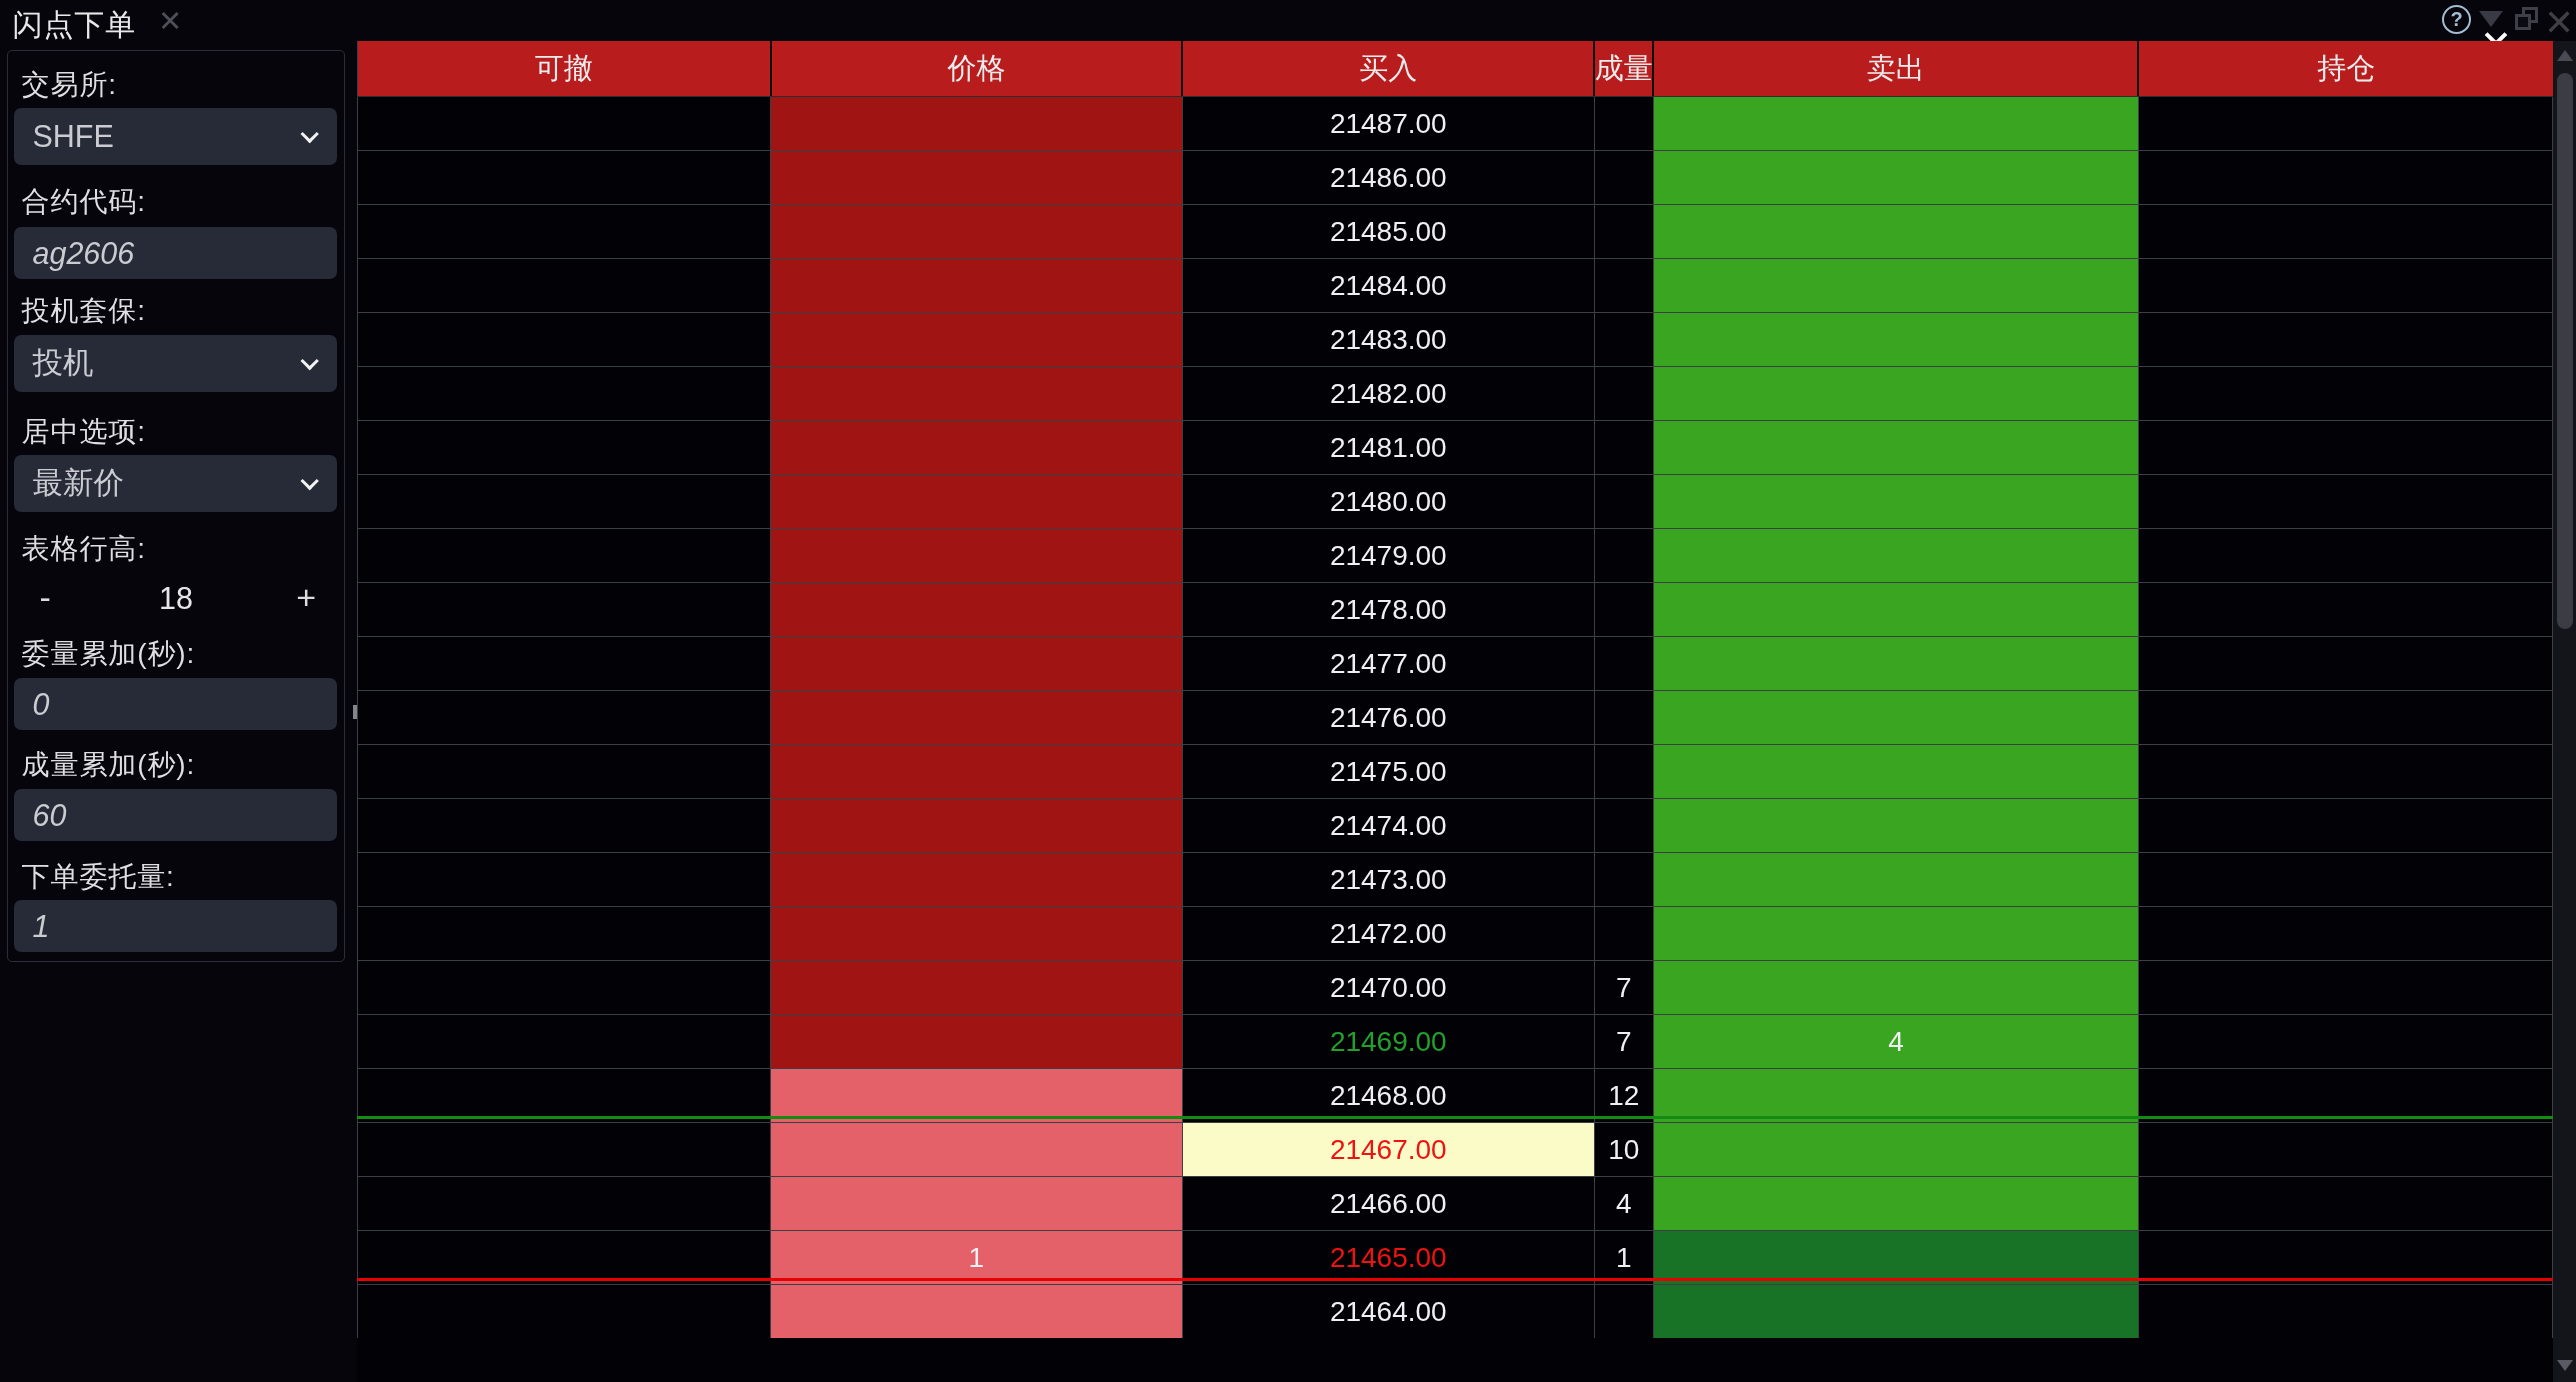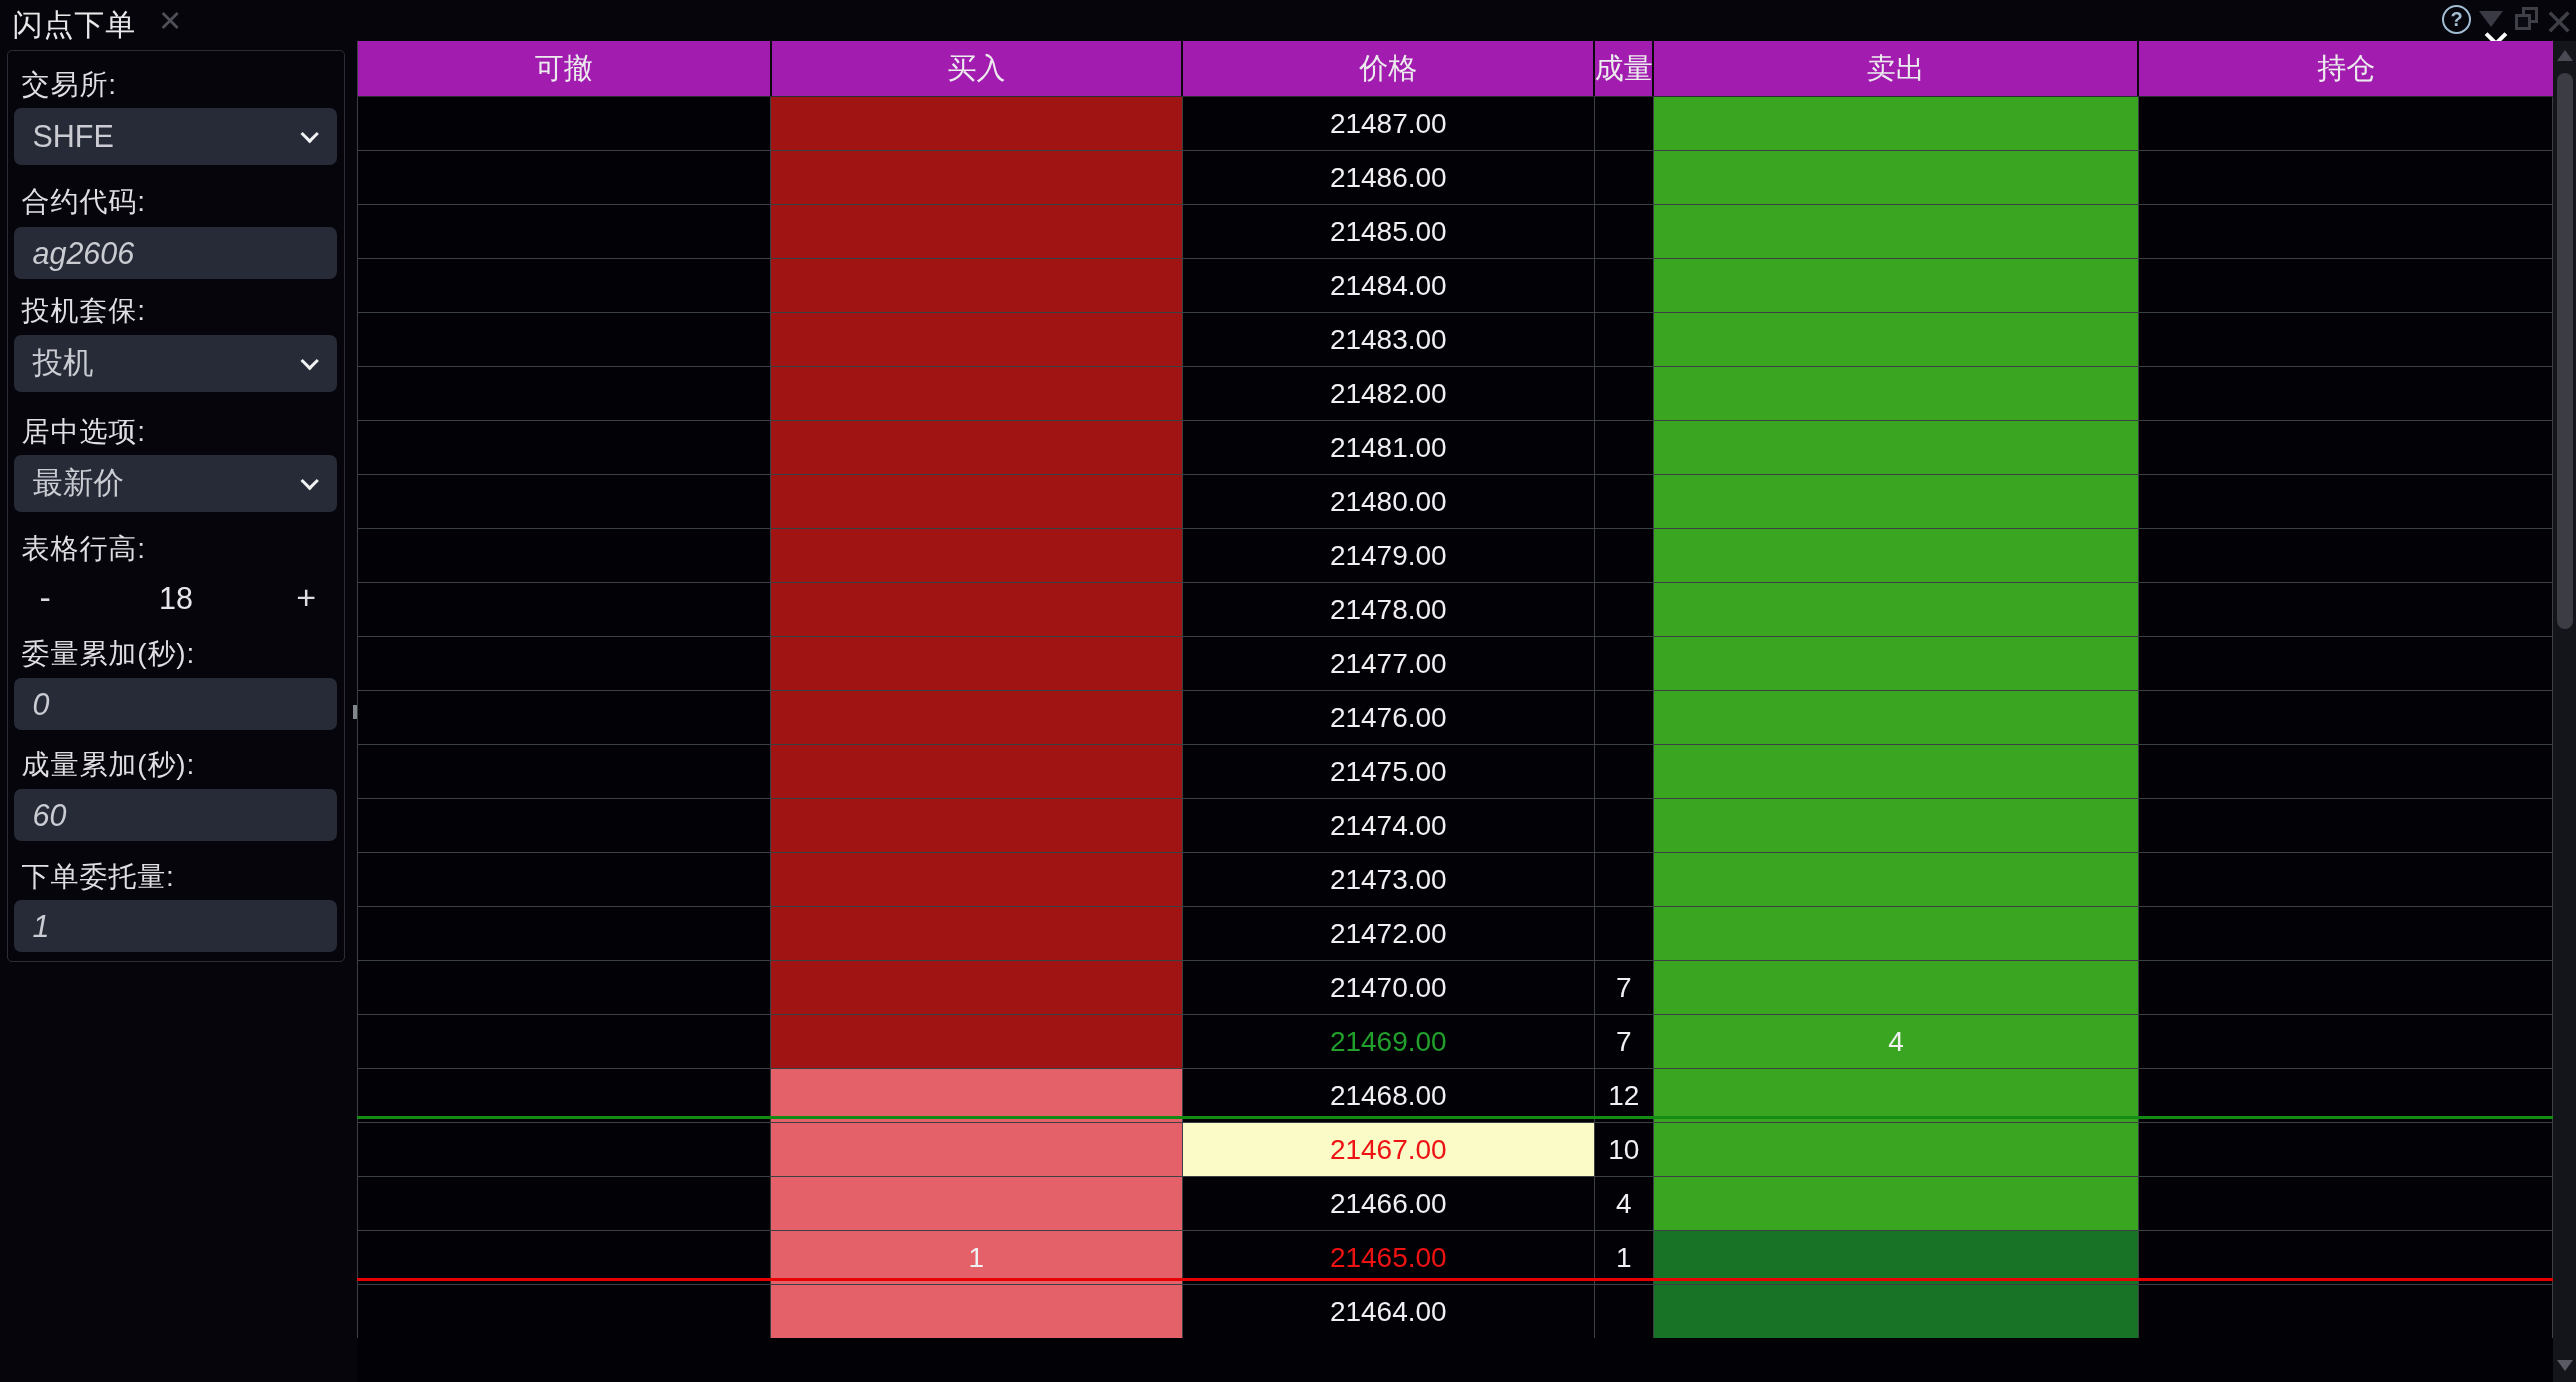--- a/index.html
+++ b/index.html
@@ -38,21 +38,21 @@
     transform:translateY(-70%) rotate(45deg); }
   .stepper { position:absolute; left:6.3px; width:323px; height:41px; }
   .step-btn { position:absolute; top:0; font-size:34px; color:#dcdcde; line-height:38px; }
   .step-minus { left:25px; }
   .step-plus { right:21.5px; }
   .step-val { position:absolute; left:0; width:100%; text-align:center; font-size:30.5px; color:#e6e6ea; line-height:41px; }
 
   
   .ladder { left:357px; top:41px; width:2196px; height:1341px; background:#020206; overflow:hidden; }
   .thead { display:flex; height:55px; background:#0a0a0c; border-left:1.8px solid #3b4044; }
-  .th { background:#a21caf; color:#ececee; font-size:29px; display:flex; align-items:center;
+  .th { background:#b91c1c; color:#ececee; font-size:29px; display:flex; align-items:center;
     justify-content:center; border-right:2.7px solid #0a0a0c; overflow:hidden; white-space:nowrap; }
   .th:last-child { border-right:none; }
   .w0{width:428px;} .w1{width:426px;} .w2{width:426px;} .w3{width:61px;} .w4{width:502px;} .w5{width:428px;}
   .tr { display:flex; height:54px; border-top:1.8px solid #3b4044; }
   .tr:first-child { border-top:1.8px solid #2a2e32; }
   .td { border-right:1.8px solid #3b4044; display:flex; align-items:center; justify-content:center;
     font-size:28px; color:#f0f0f2; overflow:hidden; white-space:nowrap; }
   .td:first-child { border-left:1.8px solid #3b4044; }
   .b-dr { background:var(--dark-red); } .b-pk { background:var(--pink); }
   .s-bg { background:var(--bright-green); } .s-dg { background:var(--dark-green); }
@@ -138,22 +138,22 @@
   <div class="f-box f-input" style="top:849px">
     <span>1</span>
   </div>
 </div>
 
 <div class="abs splitter-dot"></div>
 
 <div class="abs ladder">
   <div class="thead">
     <div class="th w0">可撤</div>
+    <div class="th w2">价格</div>
     <div class="th w1">买入</div>
-    <div class="th w2">价格</div>
     <div class="th w3">成量</div>
     <div class="th w4">卖出</div>
     <div class="th w5">持仓</div>
   </div>
   <div id="tbody">
       <div class="tr">
         <div class="td w0"></div>
         <div class="td w1 b-dr"></div>
         <div class="td w2">21487.00</div>
         <div class="td w3"></div>

